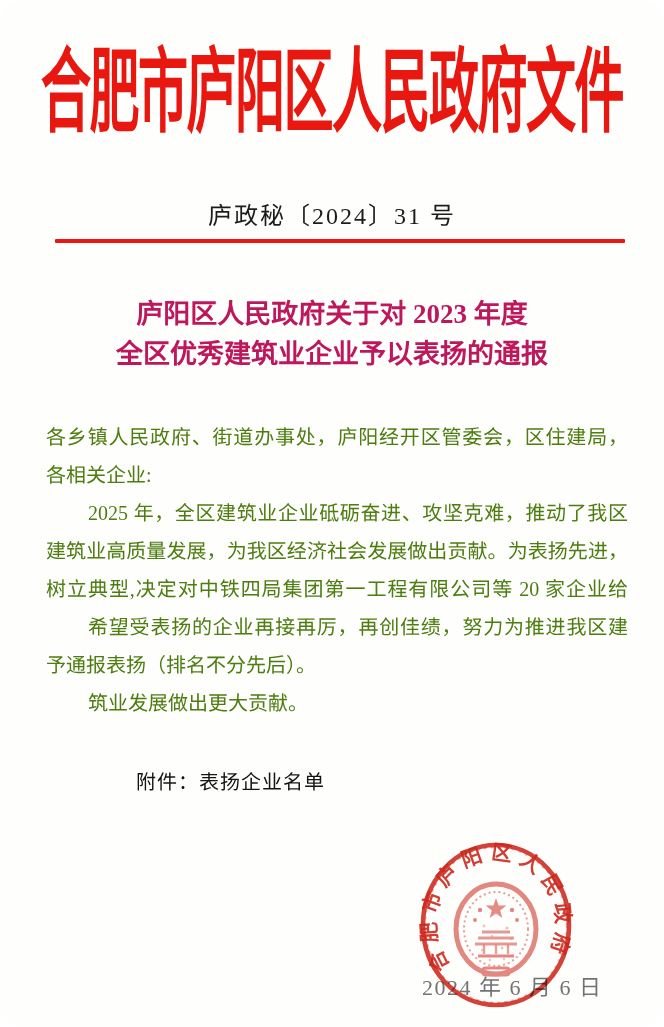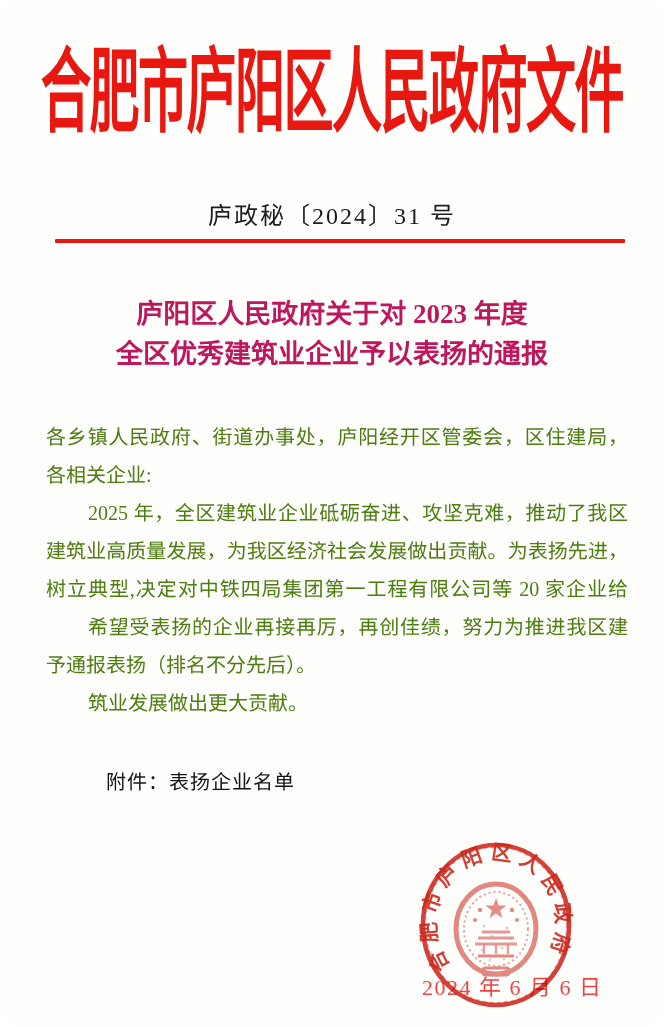--- a/index.html
+++ b/index.html
@@ -47,24 +47,24 @@
     position:absolute;top:418px;left:46px;width:582px;
     font-size:20px;line-height:38px;color:#4d7c0f;
   }
   .line{width:100%;}
   .line.justify{text-align:justify;text-align-last:justify;}
   .line.indent{text-indent:42px;}
   .attachment{
     position:absolute;top:763px;left:46px;
     font-size:20px;line-height:38px;color:#141414;
   }
-  .attachment .att-text{margin-left:60px;letter-spacing:1px;}
+  .attachment .att-text{margin-left:90px;letter-spacing:1px;}
   .issue-date{
     position:absolute;left:422px;top:969px;
-    font-size:22px;letter-spacing:1.5px;color:#ef4444;z-index:1;
+    font-size:22px;letter-spacing:1.5px;color:#737373;z-index:1;
     white-space:nowrap;
   }
   .seal{
     position:absolute;left:412px;top:836px;width:168px;height:178px;
     z-index:2;mix-blend-mode:multiply;pointer-events:none;
     color:var(--seal_red);
   }
   .seal text{
     font-family:"Liberation Serif","DejaVu Serif",serif;
     font-weight:bold;font-size:20.5px;letter-spacing:7px;

